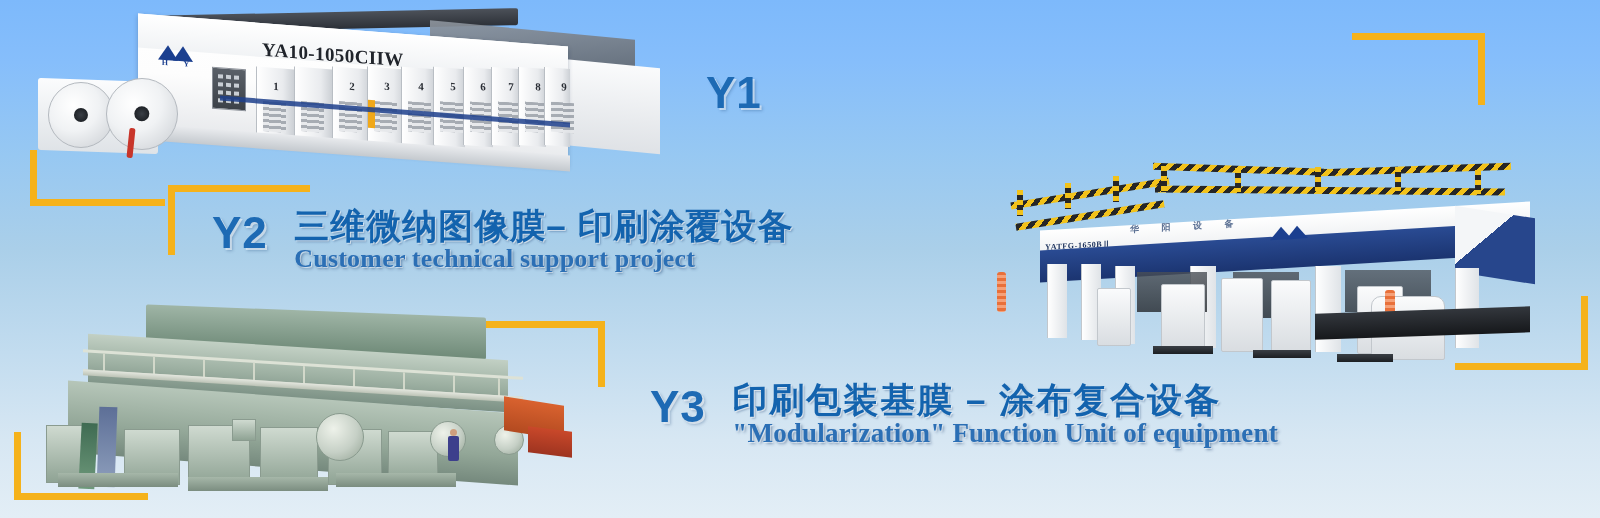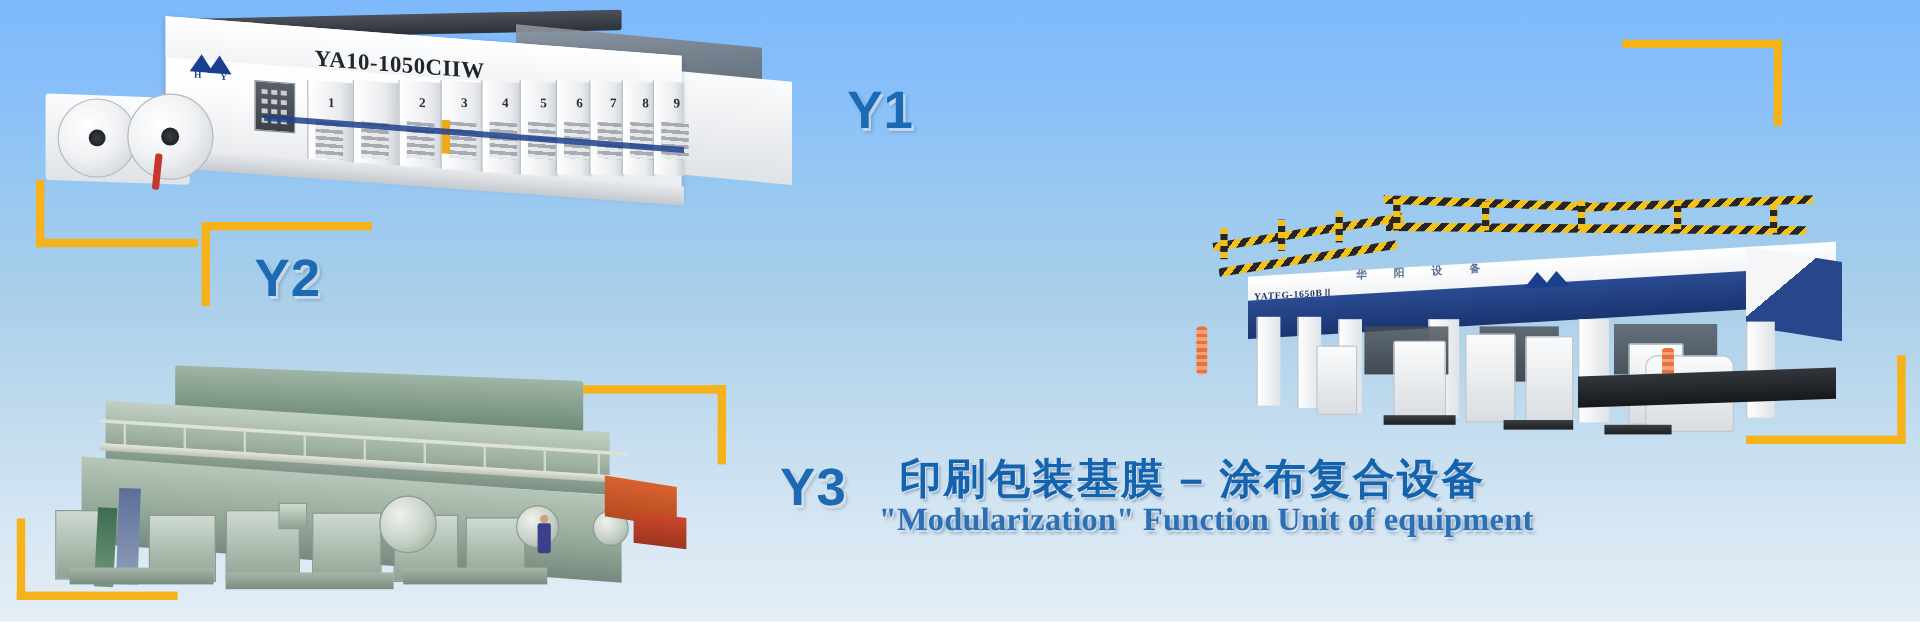--- a/index.html
+++ b/index.html
@@ -318,21 +318,21 @@
     color:#2b6fb5; letter-spacing:.2px; line-height:1.1;
     text-shadow:1px 1px 0 rgba(255,255,255,.50), 2px 2px 3px rgba(20,55,105,.45);
   }
 
   #t1 { left:706px; top:68px; }
   #t1 .tcol { margin-left:22px; }
   #t2 { left:212px; top:208px; }
   #t2 .tcol { margin-left:22px; }
   #t3 { left:650px; top:382px; }
   #t3 .tcol { margin-left:22px; }
-  #t3 .cn { letter-spacing:2px;margin-left:17px; }
+  #t3 .cn { letter-spacing:2px; }
   #t3 .en { font-size:27px; }
 </style>
 </head>
 <body>
 
 <div id="banner">
 
   <div class="brk brk-v" style="left:30px; top:150px; height:56px;"></div>
   <div class="brk brk-h" style="left:30px; top:199px; width:135px;"></div>
 
@@ -535,20 +535,24 @@
     <div class="legs" style="left:160px; top:172px; width:140px;"></div>
     <div class="legs" style="left:308px; top:168px; width:120px;"></div>
   </div>
 
   <div class="block" id="t1">
     <span class="ycode">Y1</span>
   </div>
 
   <div class="block" id="t2">
     <span class="ycode">Y2</span>
+    <span class="tcol">
+      <div class="cn">三维微纳图像膜– 印刷涂覆设备</div>
+      <div class="en">Customer technical support project</div>
+    </span>
   </div>
 
   <div class="block" id="t3">
     <span class="ycode">Y3</span>
     <span class="tcol">
       <div class="cn">印刷包装基膜 –  涂布复合设备</div>
       <div class="en">"Modularization" Function Unit of equipment</div>
     </span>
   </div>
 

